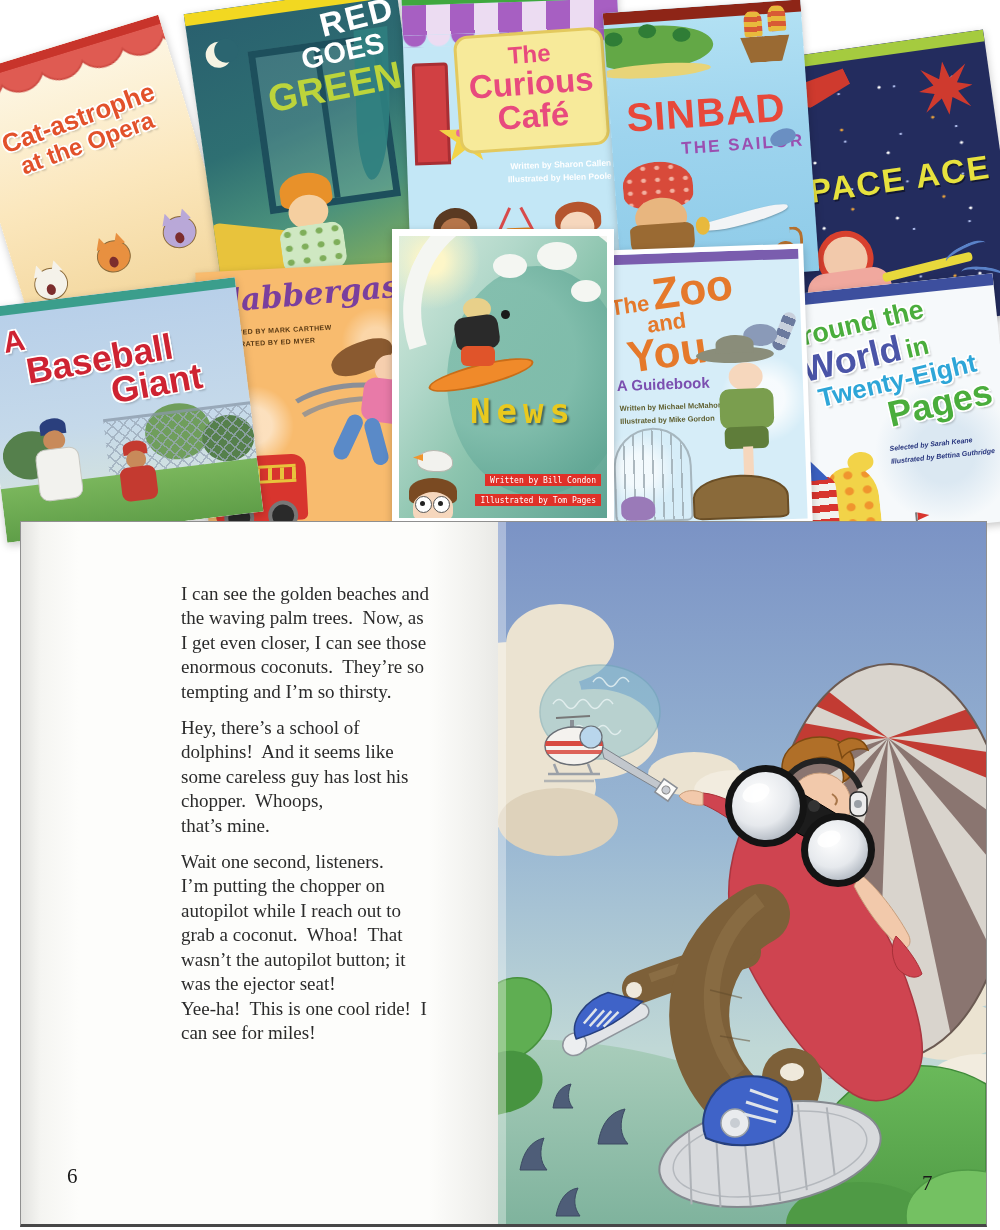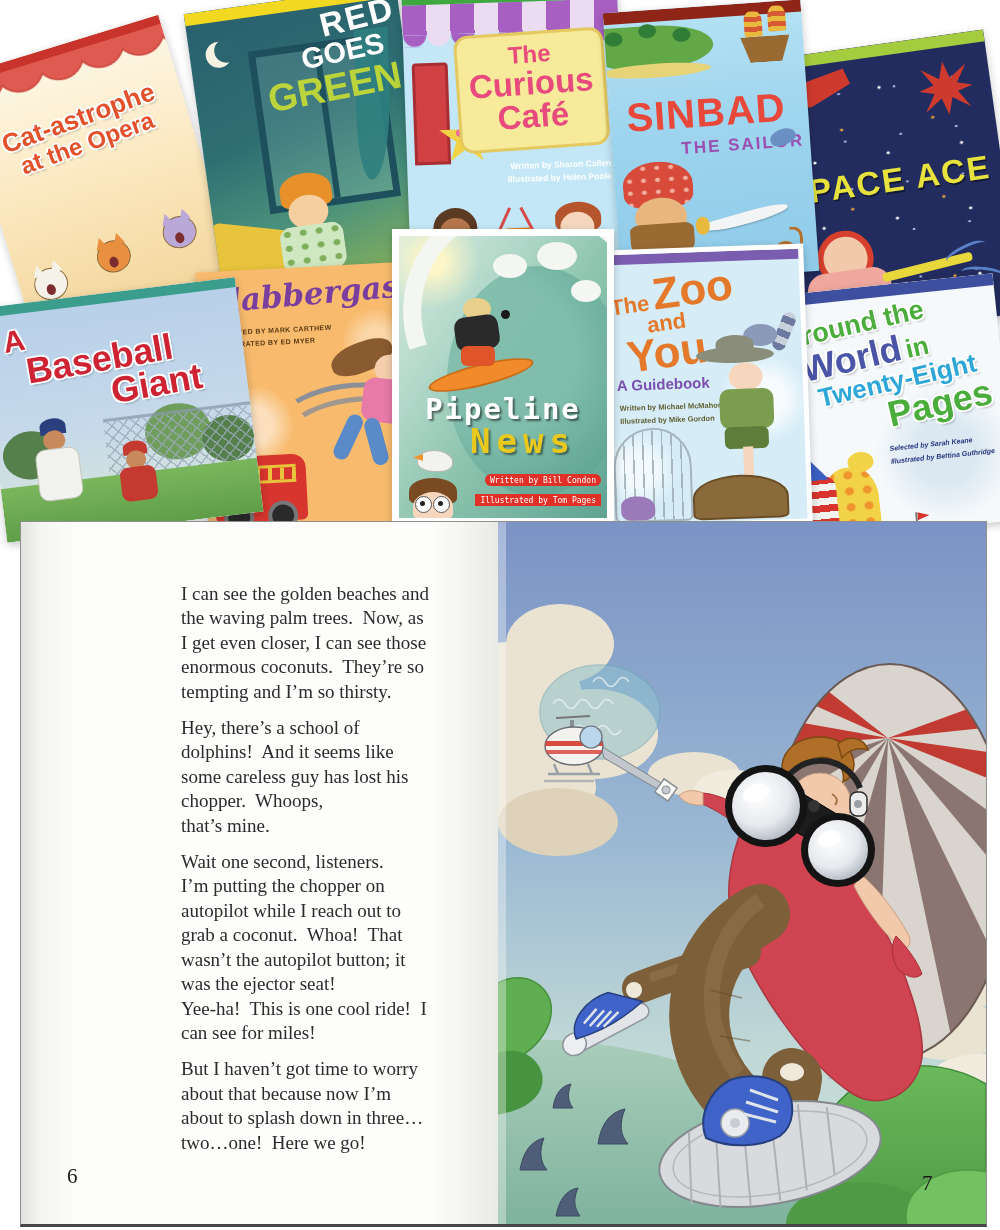--- a/index.html
+++ b/index.html
@@ -161,21 +161,21 @@
   .surfboard{position:absolute;top:128px;left:28px;width:104px;height:18px;border-radius:50%;background:#f08a2a;transform:rotate(-14deg);border:2px solid #c96d18;}
   .surfer{position:absolute;top:62px;left:40px;width:80px;height:80px;}
   .surfer .hair{position:absolute;top:0;left:24px;width:28px;height:22px;border-radius:50%;background:#e8d08a;}
   .surfer .shirt{position:absolute;top:18px;left:16px;width:44px;height:34px;border-radius:10px;background:#2a2a2a;transform:rotate(-8deg);}
   .surfer .shorts{position:absolute;top:48px;left:22px;width:34px;height:20px;border-radius:6px;background:#e0542a;}
   .surfer .mic{position:absolute;top:12px;left:62px;width:9px;height:9px;border-radius:50%;background:#1a1a1a;}
   .pipe-title{position:absolute;left:0;right:0;top:158px;text-align:center;font-family:"DejaVu Sans Mono",monospace;font-weight:bold;line-height:1.05;}
   .pipe-title .l1{display:block;font-size:29px;color:#fff;letter-spacing:2px;text-shadow:2px 2px 2px rgba(0,0,0,.5);}
   .pipe-title .l2{display:block;font-size:34px;color:#e9c91e;letter-spacing:6px;margin-left:40px;text-shadow:2px 2px 2px rgba(0,0,0,.45);}
   .pipe-credit{position:absolute;right:6px;font-family:"DejaVu Sans Mono",monospace;font-size:8px;color:#fff;background:#e03028;padding:1.5px 5px;}
-  .pc1{bottom:32px;border-radius:6px;}
+  .pc1{bottom:32px;}
   .pc2{bottom:12px;}
   .gull{position:absolute;bottom:44px;left:14px;width:44px;height:30px;}
   .gull .body{position:absolute;left:4px;top:6px;width:34px;height:20px;border-radius:50% 60% 40% 50%;background:#f2f2ee;border:1px solid #b8b8b0;}
   .gull .beak{position:absolute;left:0;top:10px;width:10px;height:7px;background:#f0952e;clip-path:polygon(0 50%,100% 0,100% 100%);}
   .pipe-boy{position:absolute;bottom:-6px;left:6px;width:56px;height:46px;}
   .pipe-boy .hair{position:absolute;top:0;left:4px;width:48px;height:26px;border-radius:50% 50% 20% 20%;background:#7a4a22;}
   .pipe-boy .face{position:absolute;top:14px;left:8px;width:40px;height:30px;border-radius:50% 50% 30% 30%;background:#f6d7bd;}
   .pipe-boy .eye{position:absolute;top:18px;width:15px;height:15px;border-radius:50%;background:#fff;border:1.5px solid #555;}
   .pipe-boy .eye:after{content:"";position:absolute;left:4px;top:4px;width:5px;height:5px;border-radius:50%;background:#222;}
   
@@ -416,21 +416,20 @@
       <div class="foam-bump" style="top:18px;right:80px;width:34px;height:24px;"></div>
       <div class="foam-bump" style="top:44px;right:6px;width:30px;height:22px;"></div>
       <div class="surfboard"></div>
       <div class="surfer">
         <div class="hair"></div>
           <div class="shirt"></div>
           <div class="shorts"></div>
           <div class="mic"></div>
       </div>
       <div class="pipe-title">
-        <span class="l1">Pipeline</span>
         <span class="l2">News</span>
       </div>
       <div class="gull">
           <div class="body"></div>
           <div class="beak"></div>
         </div>
       <div class="pipe-boy">
         <div class="hair"></div>
           <div class="face"></div>
         <div class="eye" style="left:10px;"></div>
@@ -504,24 +503,20 @@
 chopper.  Whoops,
 that’s mine.</p>
       <p>Wait one second, listeners.
 I’m putting the chopper on
 autopilot while I reach out to
 grab a coconut.  Whoa!  That
 wasn’t the autopilot button; it
 was the ejector seat!
 Yee-ha!  This is one cool ride!  I
 can see for miles!</p>
-      <p>But I haven’t got time to worry
-about that because now I’m
-about to splash down in three…
-two…one!  Here we go!</p>
     </div>
     <div id="pn-left">6</div>
   </div>
 
   <div id="page-right">
     <svg width="488" height="702" viewBox="0 0 488 702" xmlns="http://www.w3.org/2000/svg">
       <defs>
         <linearGradient id="skyG" x1="0" y1="0" x2="0" y2="1">
           <stop offset="0" stop-color="#7b93c5"></stop>
             <stop offset=".45" stop-color="#9ab8d3"></stop>

